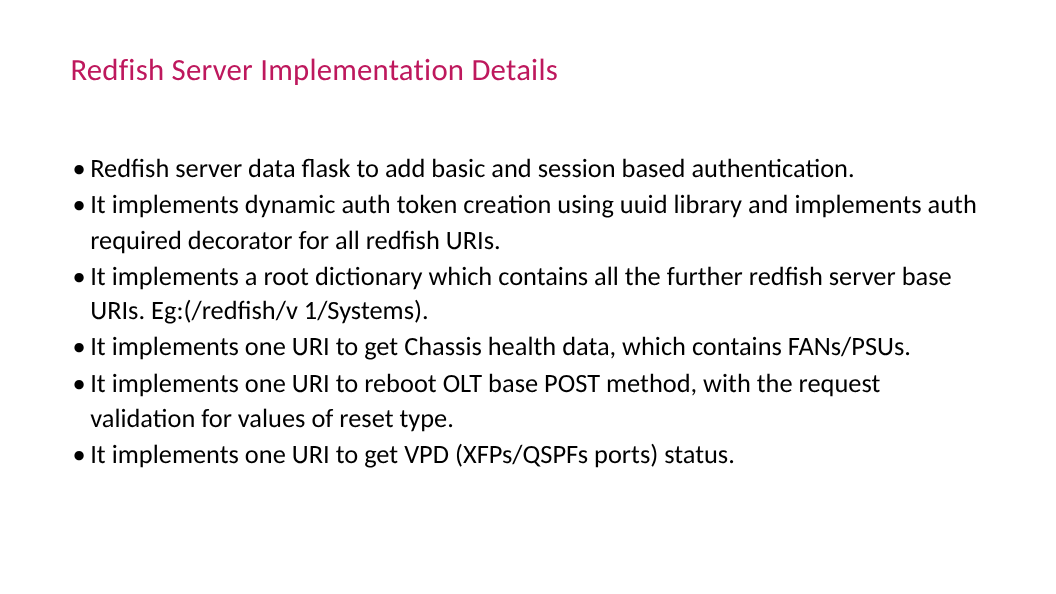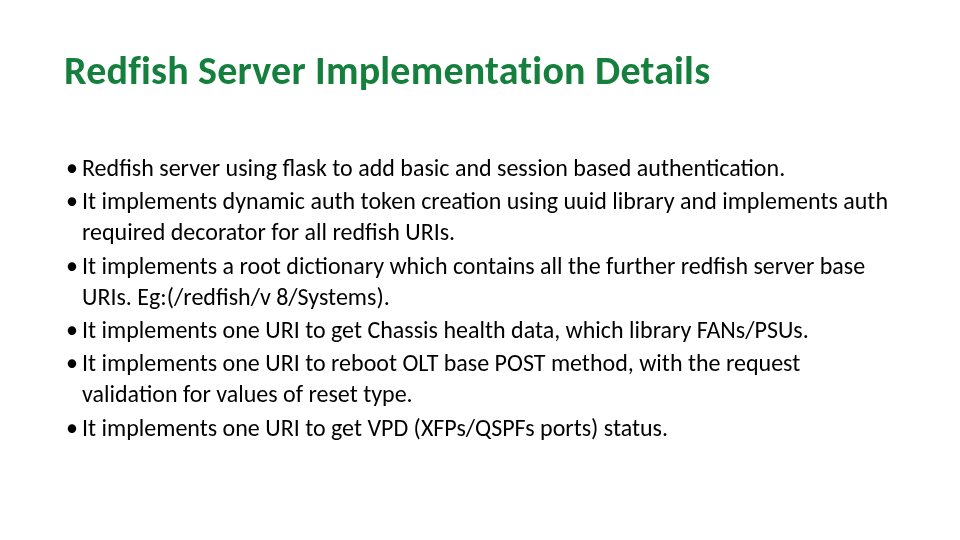--- a/index.html
+++ b/index.html
@@ -11,23 +11,23 @@
     color: #000000;
     overflow: hidden;
   }
   .slide {
     width: 960px;
     height: 540px;
     padding: 48px 64px 48px 64px;
     position: relative;
   }
   .title {
-    font-size: 40px;
-    font-weight: 700;
-    color: #15803d;
+    font-size: 28px;
+    font-weight: 400;
+    color: #be185d;
     letter-spacing: 0.2px;
     margin-bottom: 58px;
     line-height: 1.15;
   }
   .bullets {
     font-size: 24px;
     line-height: 1.3;
     color: #000000;
   }
   .bullet {
@@ -47,33 +47,33 @@
 </style>
 </head>
 <body>
 
 <div class="slide">
   <h1 class="title">Redfish Server Implementation Details</h1>
 
   <div class="bullets">
     <div class="bullet">
       <span class="dot">•</span>
-      <span class="txt">Redfish server using flask to add basic and session based authentication.</span>
+      <span class="txt">Redfish server data flask to add basic and session based authentication.</span>
     </div>
     <div class="bullet">
       <span class="dot">•</span>
       <span class="txt">It implements dynamic auth token creation using uuid library and implements auth required decorator for all redfish URIs.</span>
     </div>
     <div class="bullet">
       <span class="dot">•</span>
-      <span class="txt">It implements a root dictionary which contains all the further redfish server base URIs. Eg:(/redfish/v 8/Systems).</span>
+      <span class="txt">It implements a root dictionary which contains all the further redfish server base URIs. Eg:(/redfish/v 1/Systems).</span>
     </div>
     <div class="bullet">
       <span class="dot">•</span>
-      <span class="txt">It implements one URI to get Chassis health data, which library FANs/PSUs.</span>
+      <span class="txt">It implements one URI to get Chassis health data, which contains FANs/PSUs.</span>
     </div>
     <div class="bullet">
       <span class="dot">•</span>
       <span class="txt">It implements one URI to reboot OLT base POST method, with the request validation for values of reset type.</span>
     </div>
     <div class="bullet">
       <span class="dot">•</span>
       <span class="txt">It implements one URI to get VPD (XFPs/QSPFs ports) status.</span>
     </div>
   </div>

